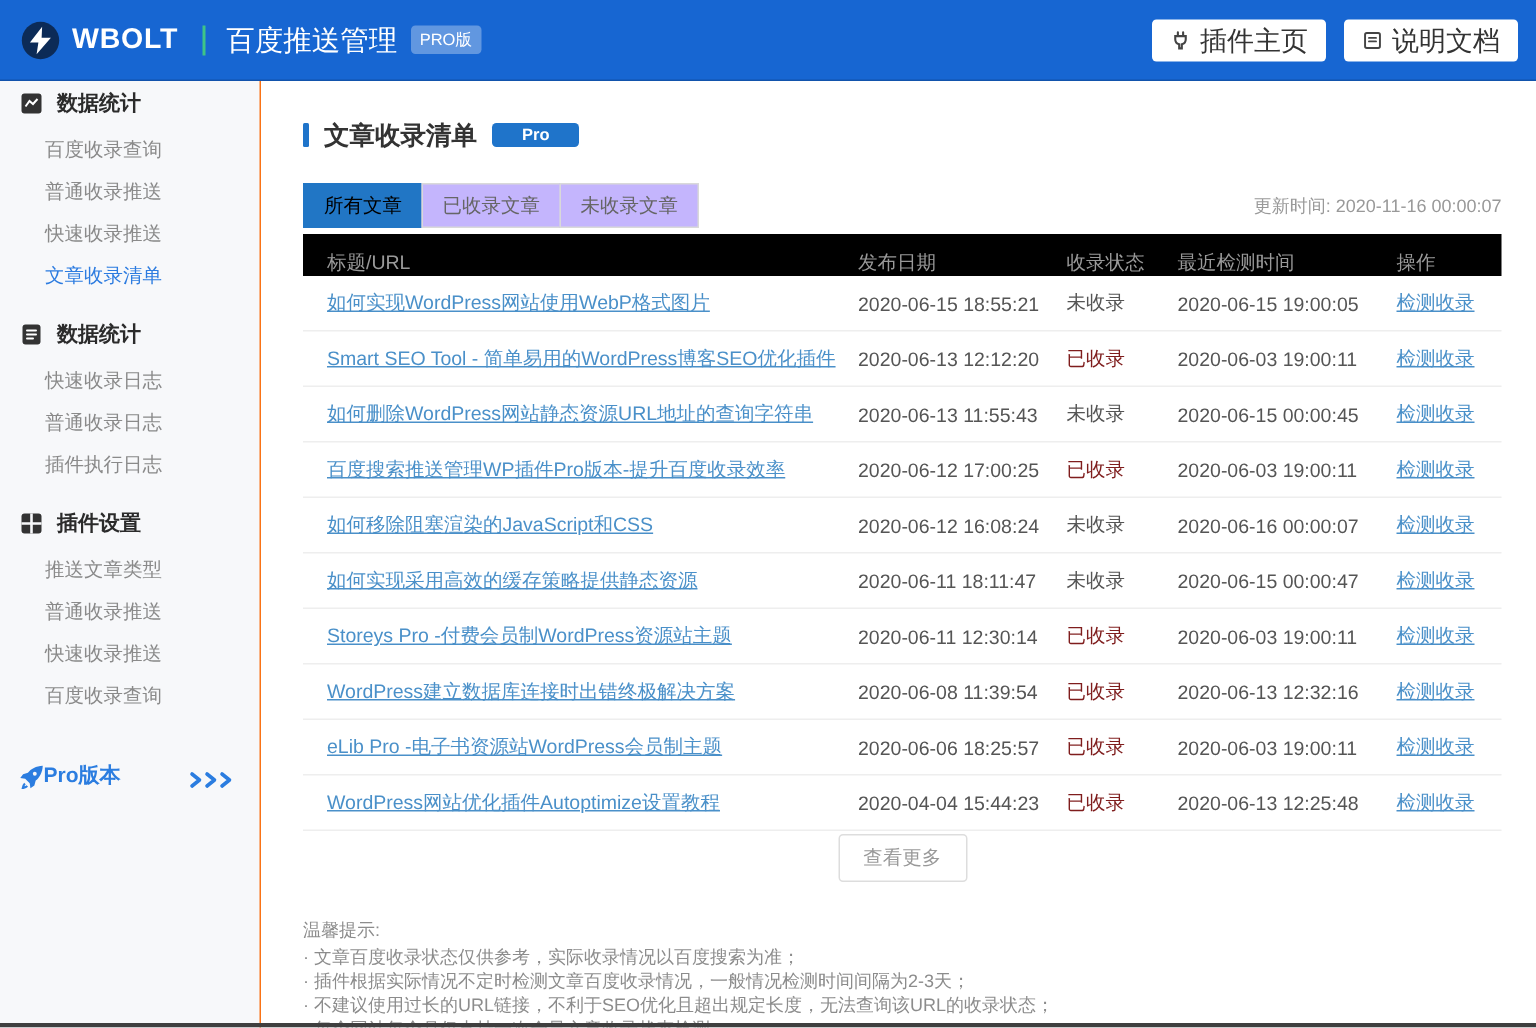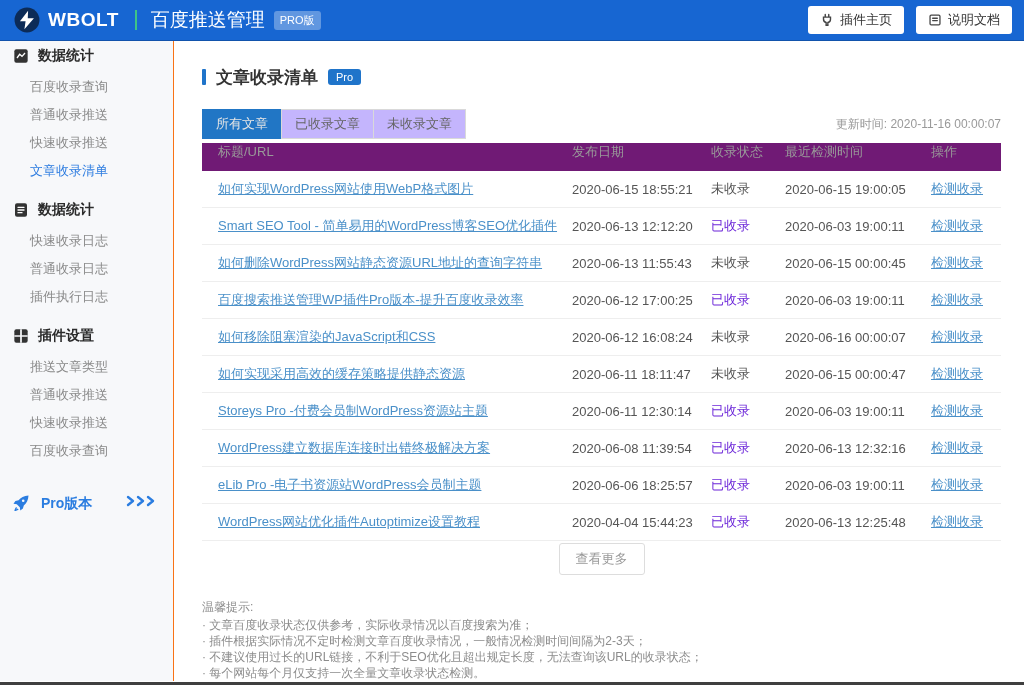--- a/index.html
+++ b/index.html
@@ -1,75 +1,75 @@
 <!DOCTYPE html>
 <html><head>
 <meta charset="utf-8">
 <style>
   html,body{margin:0;padding:0}
   body{width:1024px;height:685px;overflow:hidden;position:relative;
        font-family:"Liberation Sans","DejaVu Sans",sans-serif;background:#fff;}
   a{text-decoration:none}
 
   
-  .hdr{height:41px;background:#1766d2;display:flex;align-items:center;
+  .hdr{height:54px;background:#1766d2;display:flex;align-items:center;
        justify-content:space-between;padding:0 12px 0 14px;box-sizing:border-box;
        border-bottom:1px solid rgba(0,0,0,.18)}
   .hdr-left{display:flex;align-items:center}
   .brand{display:flex;align-items:center;gap:8px;cursor:pointer}
   .brand-name{color:#fff;font-size:19px;font-weight:bold;letter-spacing:.5px}
   .hdr-sep{width:2px;height:20px;background:#3ec487;margin:0 14px 0 16px}
   .hdr-title{color:#fff;font-size:19px}
   .hdr-badge{background:rgba(255,255,255,.32);color:#fff;font-size:11px;
              padding:2px 6px;border-radius:3px;margin-left:9px}
   .hdr-right{display:flex;gap:12px}
   .hdr-btn{display:flex;align-items:center;gap:6px;background:#fff;border-radius:3px;
-           padding:5px 12px;font-size:13px;color:#333;cursor:pointer;height:18px}
+           padding:5px 12px;font-size:18px;color:#333;cursor:pointer;height:18px}
 
   
   .layout{display:flex;height:640px}
   .sidebar{width:174px;flex-shrink:0;background:#f7f8fa;border-right:1px solid #f97316;
            box-sizing:border-box;padding-top:4px}
   .side-sec{margin-bottom:14px}
   .sec-head{display:flex;align-items:center;gap:9px;padding:0 0 6px 13px;
             font-size:14px;font-weight:bold;color:#2b2b2b;height:22px}
   .side-item{padding-left:30px;height:28px;display:flex;align-items:center;
              font-size:13px;color:#8a8a8a;cursor:pointer}
   .side-item.active{color:#2d7ce0}
-  .pro-row{display:flex;align-items:flex-start;padding:16px 16px 0 13px;gap:12px;cursor:pointer}
+  .pro-row{display:flex;align-items:flex-end;padding:16px 16px 0 13px;gap:0;cursor:pointer}
   .pro-label{color:#2b7de0;font-weight:bold;font-size:14px}
   .pro-chevrons{margin-left:auto}
 
   
   .main{flex:1;padding:26px 0 0 28px;box-sizing:border-box}
   .page-title-row{display:flex;align-items:center;gap:10px;height:20px}
   .title-bar{width:4px;height:16px;background:#1f74ca;border-radius:1px}
   .page-title{font-size:17px;color:#333;font-weight:600}
-  .title-badge{background:#1f74ca;color:#fff;font-size:11px;font-weight:normal;
-               padding:2px 8px;border-radius:3px}
+  .title-badge{background:#1f74ca;color:#fff;font-size:11px;font-weight:bold;
+               padding:2px 20px;border-radius:3px}
   .toolbar{width:799px;display:flex;justify-content:space-between;align-items:center;margin-top:22px}
   .tabs{display:flex}
   .tab{border:1px solid #d9d9d9;background:#c4b5fd;color:#666;font-size:13px;
        padding:5px 13px;margin-left:-1px;cursor:pointer}
   .tab:first-child{margin-left:0}
-  .tab.active{background:#2176c5;border-color:#2176c5;color:#e5e5e5}
+  .tab.active{background:#2176c5;border-color:#2176c5;color:#000000}
   .updated{font-size:12px;color:#999}
 
   
   .table{width:799px;margin-top:4px}
-  .thead{display:flex;background:#701a75;height:28px;align-items:flex-start;color:#999;font-size:13px}
+  .thead{display:flex;background:#000000;height:28px;align-items:flex-end;color:#999;font-size:13px}
   .trow{display:flex;height:36px;align-items:center;border-bottom:1px solid #eeeeee;font-size:13px}
   .col-title{flex:1;padding-left:16px;box-sizing:border-box;white-space:nowrap;overflow:hidden}
   .col-date{width:135px;color:#555}
   .col-status{width:78px;box-sizing:border-box;padding-left:4px}
   .col-check{width:146px;color:#555}
   .col-action{width:70px}
   .thead .col-date,.thead .col-check,.thead .col-status{color:#999}
   .tlink{color:#4a90c9;text-decoration:underline;cursor:pointer}
-  .col-status.ok{color:#6d28d9}
+  .col-status.ok{color:#7f1d1d}
   .col-status.no{color:#555}
 
   .more-wrap{width:799px;text-align:center;margin-top:2px}
   .more-btn{display:inline-block;border:1px solid #dddddd;border-radius:3px;color:#999;
             font-size:13px;padding:6px 16px;background:#fff;cursor:pointer}
 
   .tips{margin-top:24px;font-size:12px;color:#8c8c8c;line-height:16px}
   .tip-head{margin-bottom:2px}
   .tip-line::before{content:"·  ";}
 

